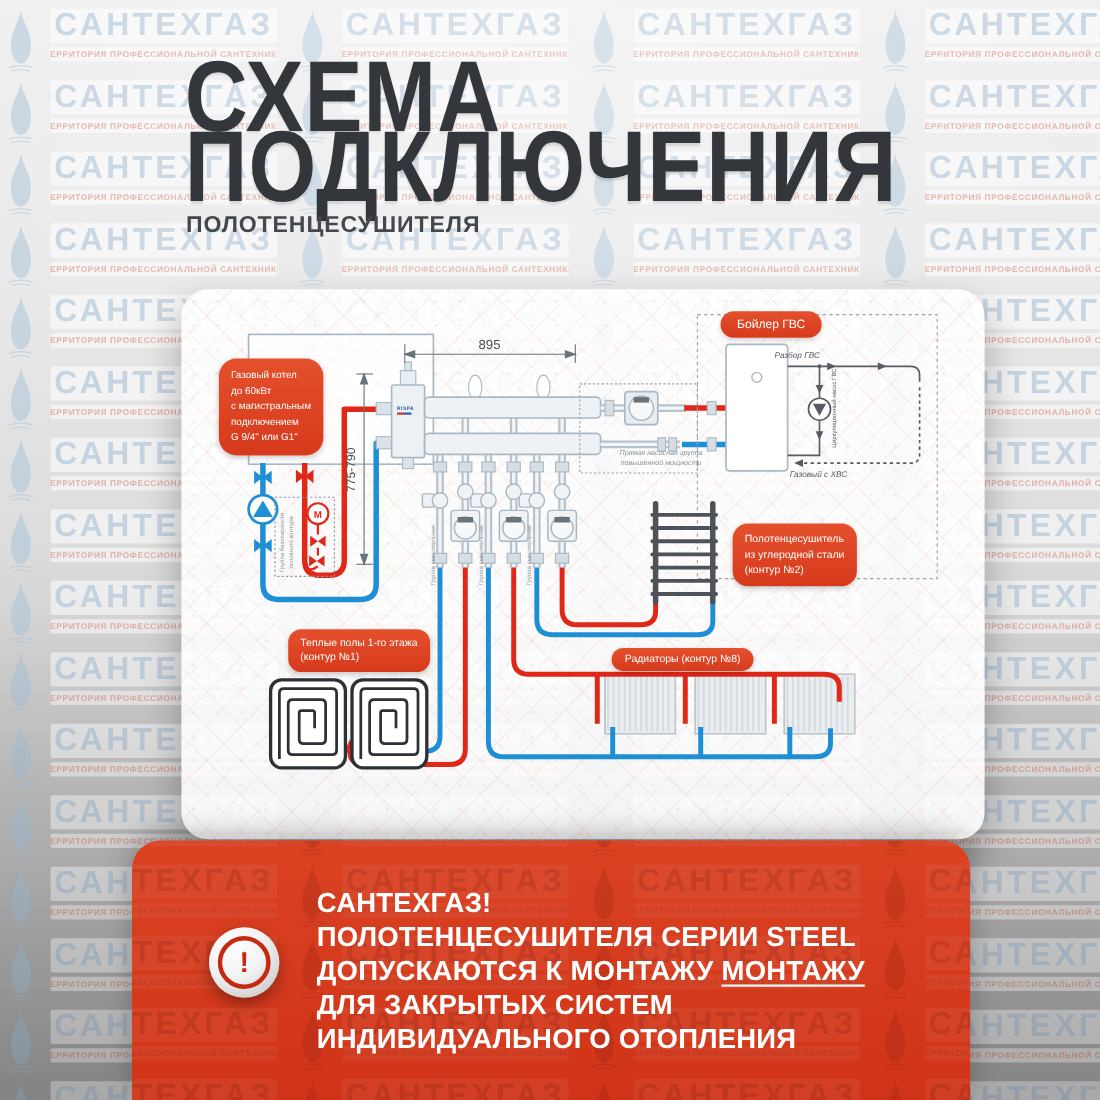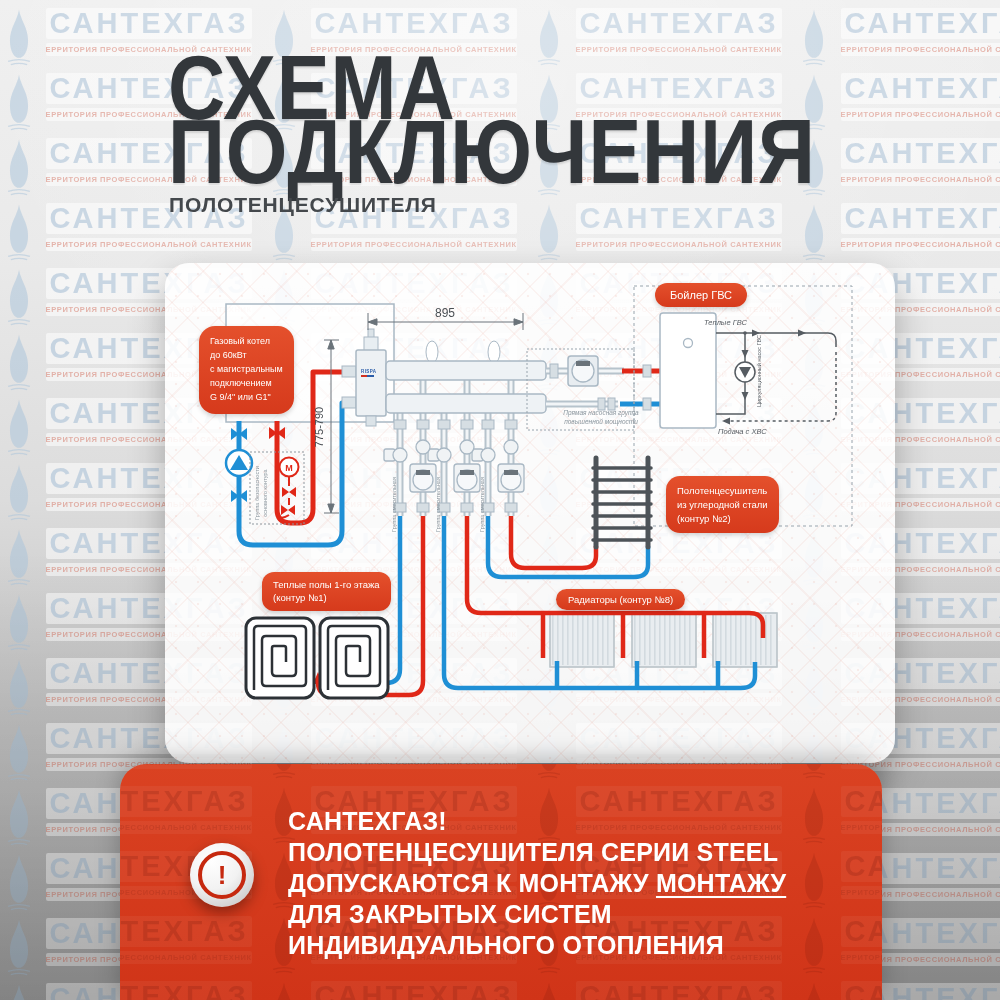--- a/index.html
+++ b/index.html
@@ -936,23 +936,23 @@
 (контур №1)</div>
 <div class="rlabel" style="left:556px;top:589px;padding:5px 12px;font-size:9.5px;border-radius:999px;z-index:5;">Радиаторы (контур №8)</div>
 
 <div class="note" style="left:545px;top:408px;width:112px;text-align:center;font-size:6.5px;line-height:1.4;font-style:italic;">Прямая насосная группа
 повышенной мощности</div>
 <div class="note vnote" style="left:391px;top:532px;font-size:5.5px;">Группа смесительная</div>
 <div class="note vnote" style="left:435px;top:532px;font-size:5.5px;">Группа смесительная</div>
 <div class="note vnote" style="left:479px;top:532px;font-size:5.5px;">Группа смесительная</div>
 <div class="note vnote" style="left:254px;top:520px;font-size:5.5px;line-height:1.4;text-align:center;">Группа безопасности
 основного контура</div>
-<div class="note" style="left:704px;top:318px;font-size:7.5px;font-style:italic;color:#565c62;">Теплые ГВС</div>
+<div class="note" style="left:704px;top:318px;font-size:7.5px;font-style:italic;color:#565c62;">Разбор ГВС</div>
 <div class="note vnote" style="left:756px;top:407px;font-size:5.5px;color:#565c62;">Циркуляционный насос ГВС</div>
-<div class="note" style="left:718px;top:427px;font-size:7.5px;font-style:italic;color:#565c62;">Подача с ХВС</div>
+<div class="note" style="left:718px;top:427px;font-size:7.5px;font-style:italic;color:#565c62;">Газовый с ХВС</div>
 <div id="rispa">
   <span>RISPA</span>
   <div id="rispa-bar"></div>
 </div>
 
 <div id="warning">
   <div id="wm-warn" class="wm wm-dark">
       <div class="wm-chip" style="left: -74px; top: -8px; width: 206px; height: 13px;">
         <span class="wm-tag">ТЕРРИТОРИЯ ПРОФЕССИОНАЛЬНОЙ САНТЕХНИКИ</span>
       </div>

